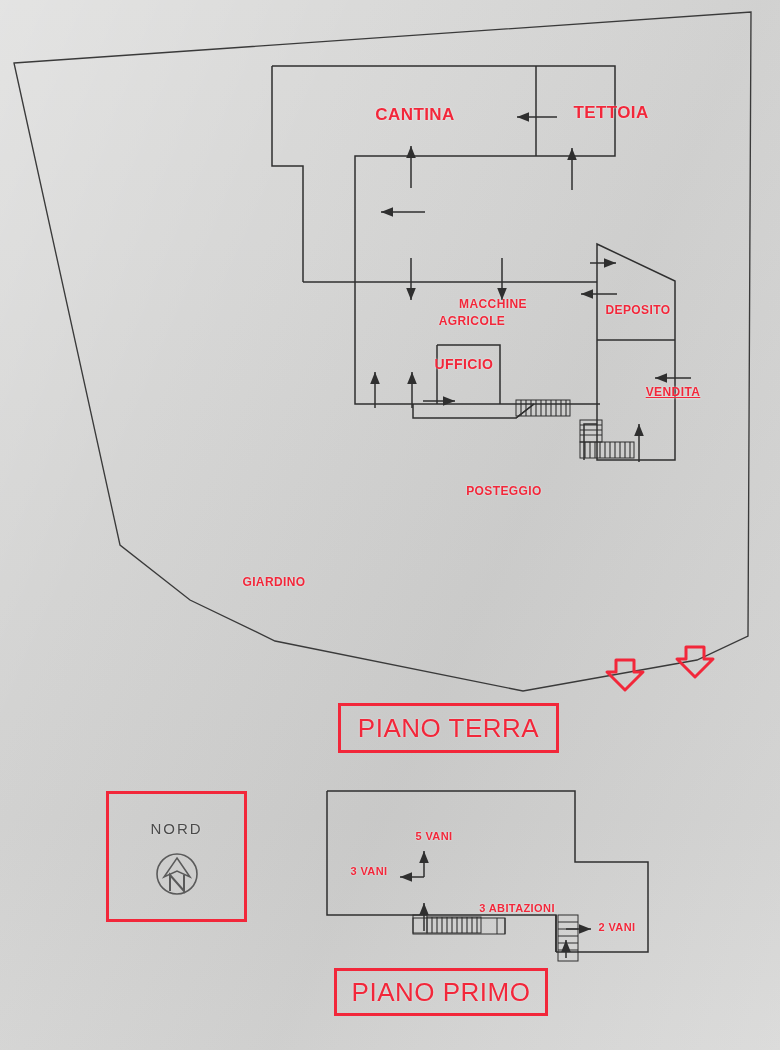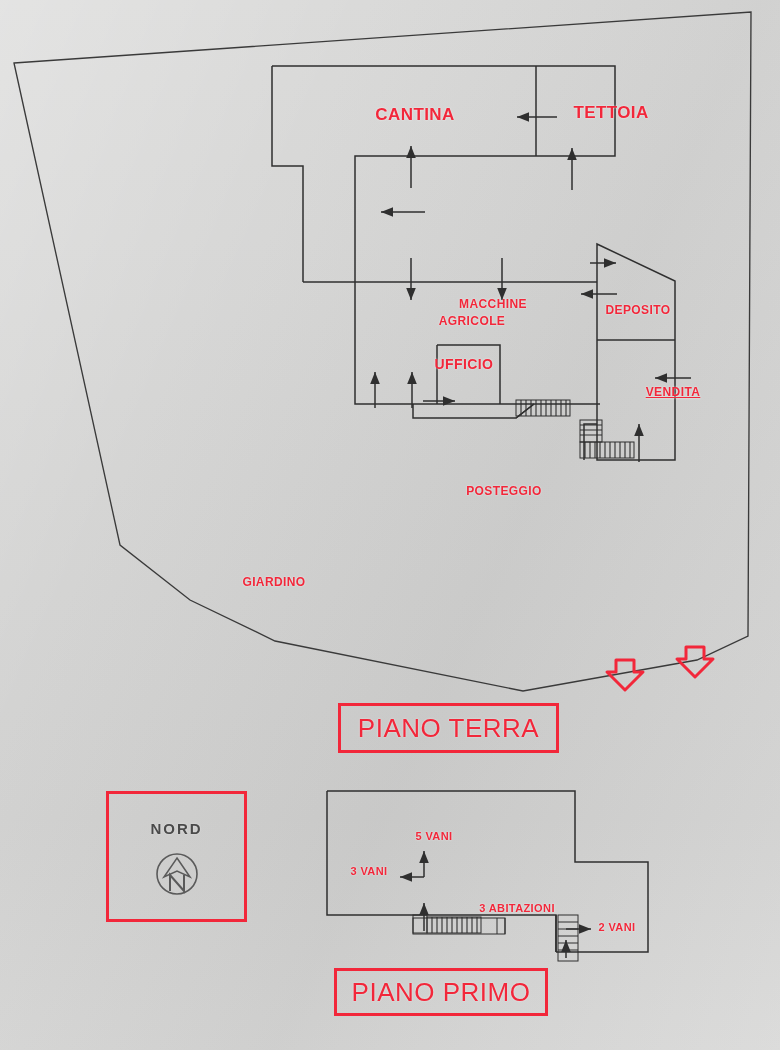--- a/index.html
+++ b/index.html
@@ -50,21 +50,20 @@
     position:absolute;
     border:3px solid #f2273a;
     display:flex;flex-direction:column;align-items:center;
     justify-content:flex-start;
     background:transparent;
   }
   #nord-label{
     color:#4a4a4a;font-size:15px;letter-spacing:2px;
     margin-top:26px;
     text-shadow:0 0 2px rgba(255,255,255,0.5);
-    font-weight:bold;
   }
   #nord-rose{margin-top:14px;}
 </style>
 </head>
 <body>
 
 <div id="paper"></div>
 
 <svg id="plan-svg" viewBox="0 0 780 1050" xmlns="http://www.w3.org/2000/svg">
   <defs>

